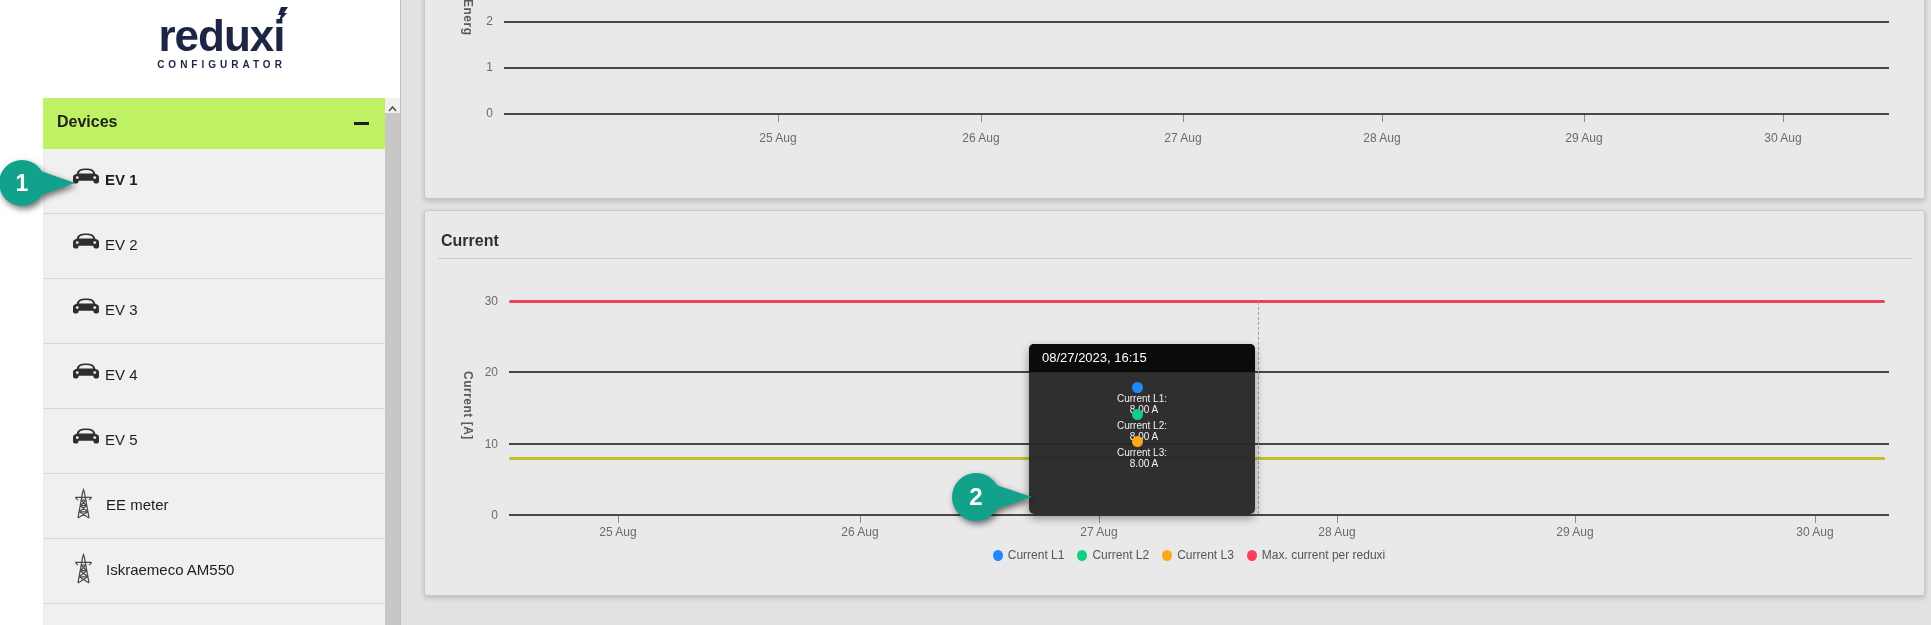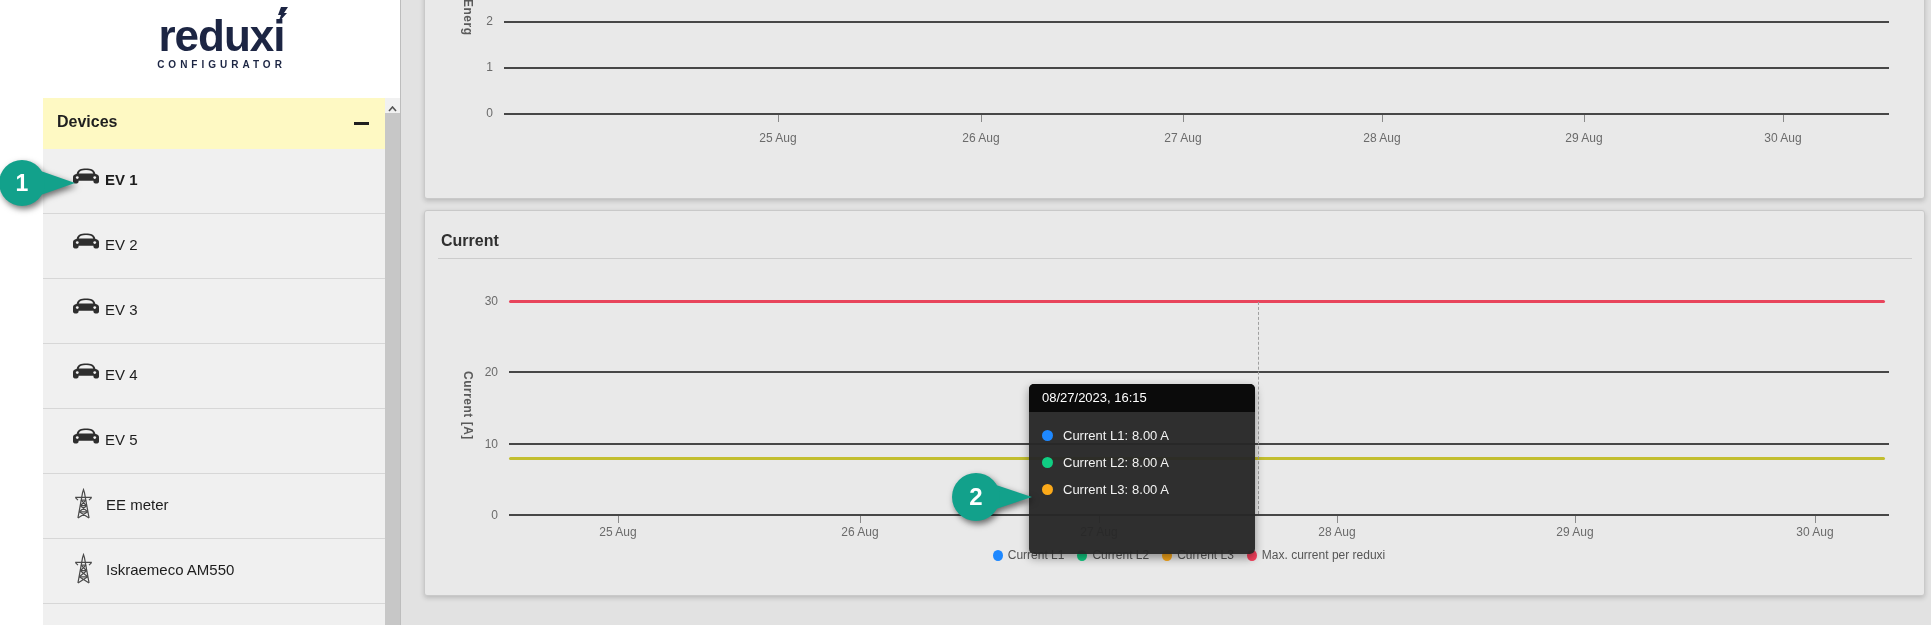--- a/index.html
+++ b/index.html
@@ -9,21 +9,21 @@
   
   .left-margin{position:absolute;left:0;top:0;width:43px;height:625px;background:#ffffff;}
 
   
   #sidebar{position:absolute;left:43px;top:0;width:357px;height:625px;background:#f0f0f0;border-right:1px solid #bdbdbd;}
   .logo-header{position:absolute;left:0;top:0;width:357px;height:98px;background:#ffffff;border-bottom:1px solid #cfcfcf;}
   .logo-wrap{position:absolute;left:0;top:14px;width:357px;text-align:center;color:var(--logo-navy);}
   .logo-text{font-size:44px;font-weight:bold;letter-spacing:-1px;line-height:44px;position:relative;display:inline-block;}
   .logo-bolt{position:absolute;right:-4px;top:-7px;}
   .logo-sub{font-size:10px;font-weight:bold;letter-spacing:4px;margin-top:1px;}
-  .devices-header{position:absolute;left:0;top:98px;width:342px;height:51px;background:#fef9c3;border-bottom:5px solid #0ea5e9;}
+  .devices-header{position:absolute;left:0;top:98px;width:342px;height:51px;background:#bef264;border-bottom:5px solid #0ea5e9;}
   .devices-title{position:absolute;left:14px;top:15px;font-size:16px;font-weight:bold;color:#1f1f1f;}
   .collapse-btn{position:absolute;left:308px;top:16px;width:22px;height:18px;cursor:pointer;}
   .collapse-btn .bar{position:absolute;left:3px;top:8px;width:15px;height:3px;background:#1f1f1f;}
   .srow{position:absolute;left:0;width:342px;height:64px;background:#f0f0f0;border-bottom:1px solid #d7d7d7;}
   .srow .ic{position:absolute;left:30px;top:18px;}
   .srow .lbl{position:absolute;left:62px;top:22px;font-size:15px;color:#1d1d1d;}
   .srow.active .lbl{font-weight:bold;}
   .srow.tower .ic{left:27px;top:14px;}
   .srow.tower .lbl{left:63px;}
 
@@ -63,24 +63,24 @@
   .line-l3{height:3px;background:var(--line-yellow);}
   .hover-dash{position:absolute;width:0;border-left:1px dashed #9f9f9f;}
 
   
   .legend{position:absolute;left:544px;top:337px;width:440px;display:flex;justify-content:center;gap:13px;align-items:center;}
   .legend .litem{display:flex;align-items:center;gap:5px;white-space:nowrap;}
   .legend .dot{width:10px;height:11px;border-radius:50%;}
   .legend .ltxt{font-size:12px;color:#565656;}
 
   
-  .tooltip{position:absolute;left:604px;top:133px;width:226px;height:170px;border-radius:5px;background:rgba(38,38,38,0.96);box-shadow:0 4px 10px rgba(0,0,0,0.4);z-index:50;margin-top:40px;}
+  .tooltip{position:absolute;left:604px;top:133px;width:226px;height:170px;border-radius:5px;background:rgba(38,38,38,0.96);box-shadow:0 4px 10px rgba(0,0,0,0.4);z-index:50;}
   .tt-head{height:28px;background:#0b0b0b;border-radius:5px 5px 0 0;color:#ffffff;font-size:13px;line-height:28px;padding-left:13px;}
   .tt-body{padding:10px 13px 0 13px;}
-  .tt-row{display:flex;align-items:center;height:27px;color:#f2f2f2;font-size:13px;}
+  .tt-row{display:flex;align-items:center;height:27px;color:#f2f2f2;font-size:10px;flex-direction:column;}
   .tt-dot{width:11px;height:11px;border-radius:50%;margin-right:10px;flex:0 0 auto;}
   .tt-val{font-weight:normal;margin-left:4px;}
 
   .icon-car{fill:#2e2e2e;}
   .icon-tower{stroke:#4a4a4a;fill:none;stroke-width:1.1;}
 </style>
 </head>
 <body>
 
 <svg width="0" height="0" style="position:absolute">

